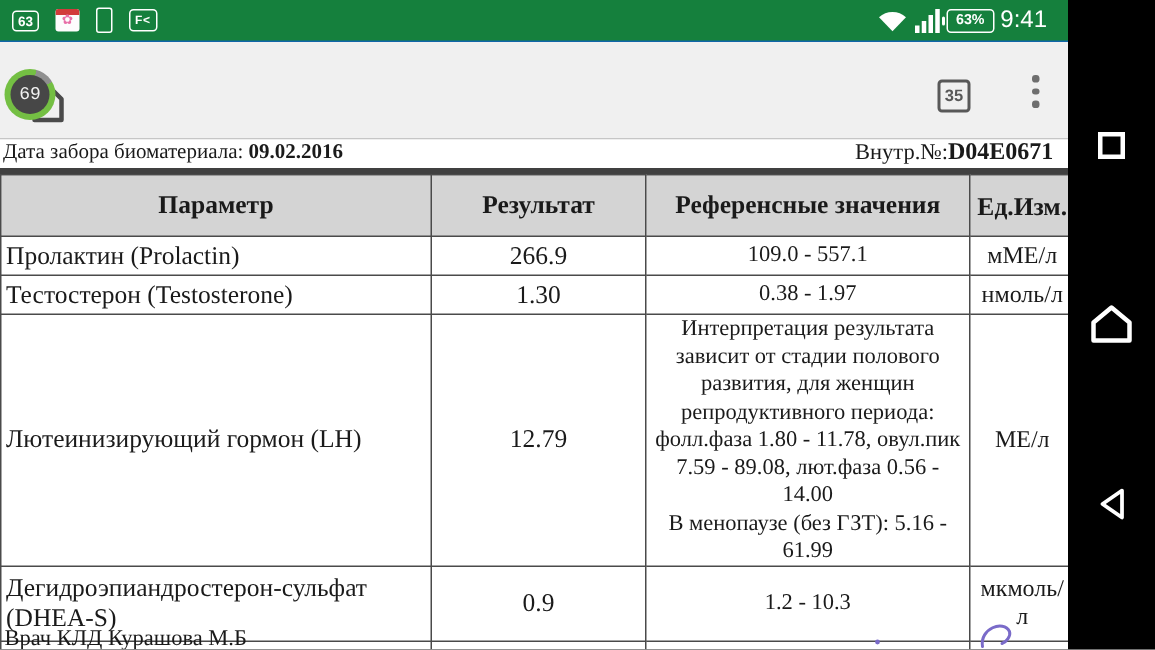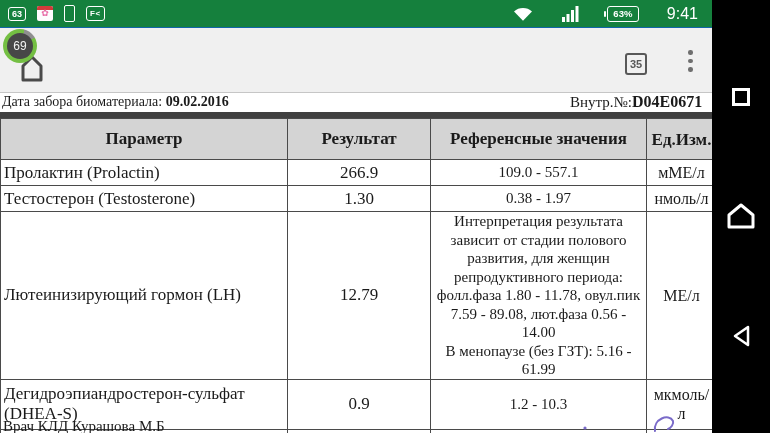--- a/index.html
+++ b/index.html
@@ -2,56 +2,56 @@
 <html><head>
 <meta charset="utf-8">
 <style>
   html,body{margin:0;padding:0;background:#222;}
   .screen{position:relative;width:770px;height:433px;background:#fff;overflow:hidden;
           font-family:"Liberation Sans",sans-serif;}
   
   .statusbar{position:absolute;left:0;top:0;width:712px;height:28px;background:#15803d;
              border-bottom:1px solid #1166a8;box-sizing:border-box;}
   .sb-left{position:absolute;left:8px;top:0;height:27px;display:flex;align-items:center;gap:11px;}
-  .sb-right{position:absolute;right:14px;top:0;height:27px;display:flex;align-items:center;gap:28px;}
+  .sb-right{position:absolute;right:14px;top:0;height:27px;display:flex;align-items:center;gap:4px;}
   .sb-pill{border:1.5px solid #fff;border-radius:3px;color:#fff;font-size:9px;font-weight:bold;
            padding:1px 3px;line-height:10px;}
   .cal{position:relative;width:16px;height:15px;background:#fdfdfd;border-radius:2px;overflow:hidden;}
   .cal-top{position:absolute;left:0;top:0;width:100%;height:4px;background:#d23b3b;}
   .cal-flower{position:absolute;left:0;top:2px;width:100%;text-align:center;font-size:9px;color:#e86fa8;}
   .phone{width:9px;height:15px;border:1.5px solid #fff;border-radius:2px;}
   .fcbox{border:1.5px solid #fff;border-radius:3px;color:#fff;font-size:8px;font-weight:bold;
          padding:2px 3px;line-height:9px;letter-spacing:0.5px;}
   .batt{position:relative;width:30px;height:14px;border:1.5px solid #fff;border-radius:3px;
         color:#fff;font-size:9.5px;font-weight:bold;text-align:center;line-height:14px;}
   .batt-nub{position:absolute;left:-4px;top:4px;width:2.5px;height:6px;background:#fff;border-radius:1px;}
   .sb-time{color:#fff;font-size:16px;}
   
   .toolbar{position:absolute;left:0;top:28px;width:712px;height:65px;background:#f0f0f0;
            border-bottom:1px solid #c6c6c6;box-sizing:border-box;}
   .home-ic{position:absolute;left:20px;top:26px;}
-  .badge{position:absolute;left:3px;top:1px;width:34px;height:34px;border-radius:50%;
-         background:conic-gradient(from 15deg,#8f8f8f 0 45deg,#74bf43 45deg 360deg);}
+  .badge{position:absolute;left:3px;top:18px;width:34px;height:34px;border-radius:50%;
+         background:conic-gradient(from 15deg,#8f8f8f 0 45deg,#74bf43 45deg 360deg);font-family:Liberation Mono, monospace;}
   .badge-inner{position:absolute;left:4px;top:4px;right:4px;bottom:4px;border-radius:50%;
                background:#474747;color:#f2f2f2;font-size:12px;display:flex;
                align-items:center;justify-content:center;}
   .urlbar{position:absolute;left:57px;top:13px;width:550px;height:40px;background:#fff;
           border:1px solid #dadada;border-radius:2px;box-sizing:border-box;
           font-size:17px;line-height:38px;padding-left:14px;white-space:nowrap;overflow:hidden;}
   .url-host{color:#3c3c3c;}
   .url-path{color:#9b9b9b;}
   .tabbox{position:absolute;left:625px;top:25px;width:22px;height:22px;border:2px solid #585858;
           border-radius:3px;box-sizing:border-box;color:#585858;font-size:11px;font-weight:bold;
           text-align:center;line-height:18px;}
   .menu-dots{position:absolute;left:688px;top:22px;width:5px;}
   .menu-dots span{display:block;width:4.5px;height:4.5px;border-radius:50%;background:#6e6e6e;margin:0 0 4px 0;}
   
   .page{position:absolute;left:0;top:93px;width:712px;height:340px;background:#fff;overflow:hidden;
         font-family:"Liberation Serif","DejaVu Serif",serif;color:#1a1a1a;}
-  .meta{position:relative;height:19px;border-bottom:6px solid #404040;text-align:center;}
+  .meta{position:relative;height:19px;border-bottom:4px solid #404040;text-align:center;}
   .meta-date{position:absolute;left:2px;top:1px;font-size:14px;white-space:nowrap;}
   .meta-date b{font-size:14px;}
   .meta-no{position:absolute;left:570px;top:0px;font-size:15px;white-space:nowrap;}
   .meta-no b{font-size:16px;}
   table.res{border-collapse:collapse;table-layout:fixed;width:716px;}
   table.res td,table.res th{border:1px solid #4a4a4a;padding:0 3px;vertical-align:middle;box-sizing:border-box;}
   table.res th{background:#d4d4d4;font-size:17px;font-weight:bold;text-align:center;padding:2px 3px;}
   .c-param{width:287px;font-size:17px;text-align:left;padding-left:4px;}
   .c-res{width:143px;font-size:17px;text-align:center;}
   .c-ref{width:216px;font-size:15px;text-align:center;white-space:pre-line;line-height:18.5px;}

